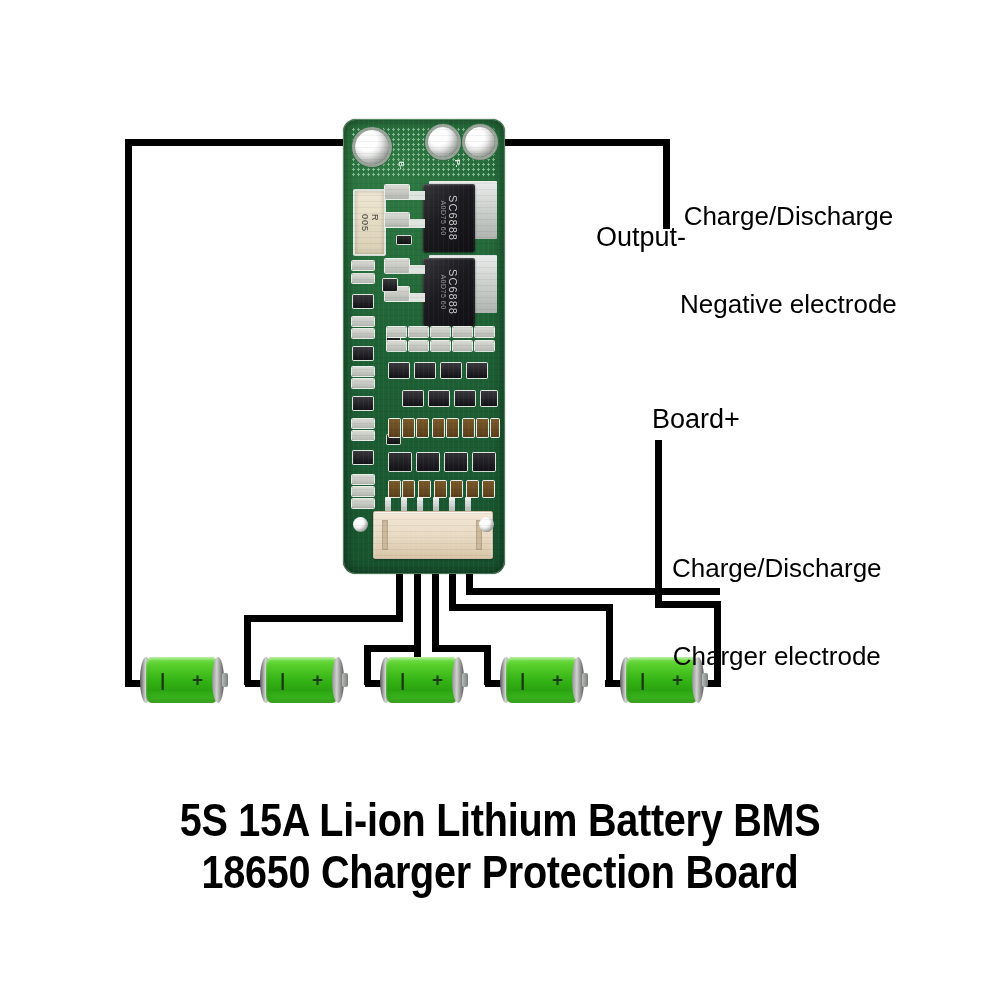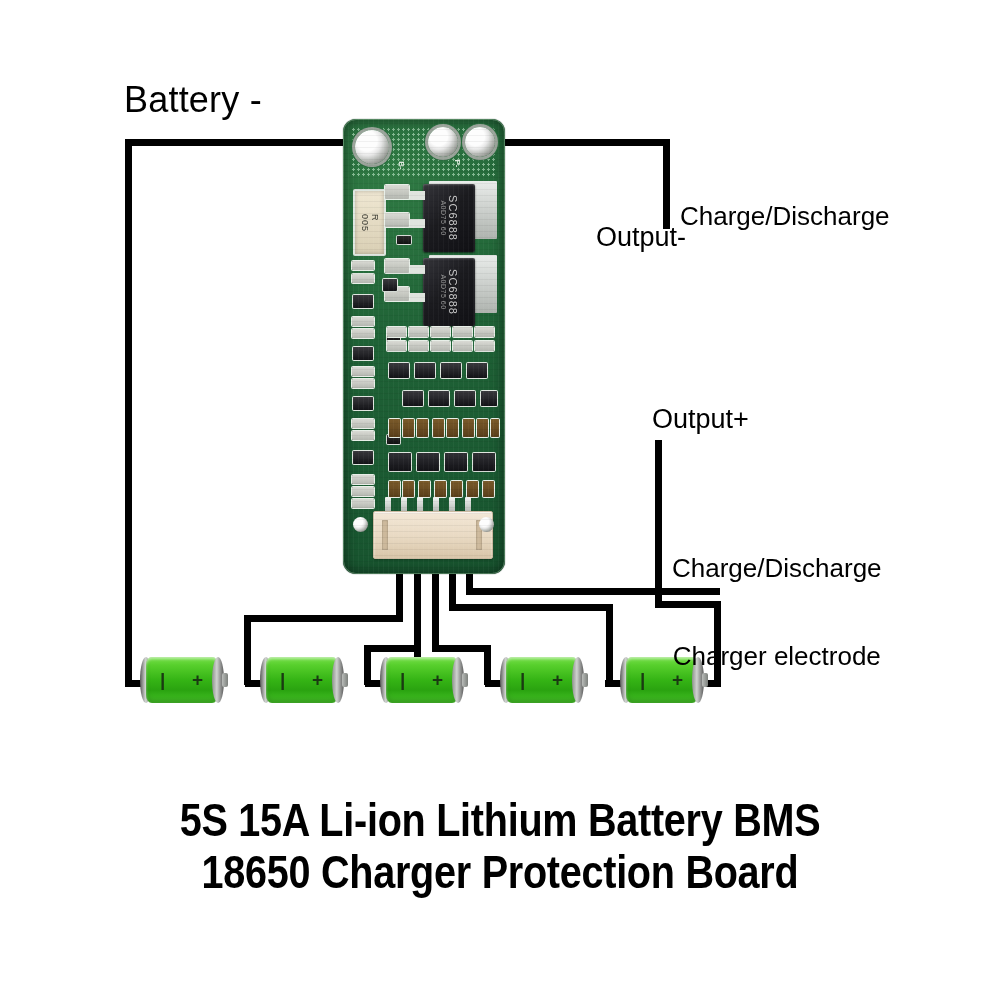--- a/index.html
+++ b/index.html
@@ -298,26 +298,26 @@
 
   <div class="cell" style="left:618px;top:657px;">
     <div class="capL"></div>
     <div class="body"></div>
     <div class="capR"></div>
     <div class="nub"></div>
     <div class="mn">|</div>
     <div class="pl">+</div>
   </div>
 
-  <div class="lbl lbl-battery-neg">Battery -</div>
   <div class="lbl lbl-output-neg">Output-</div>
-  <div class="lbl lbl-output-pos">Output+</div>
+  <div class="lbl lbl-output-pos">Board+</div>
 
   <div class="lbl lbl-cd-neg">
     <div>Charge/Discharge</div>
+    <div>Negative electrode</div>
   </div>
 
   <div class="lbl lbl-cd-pos">
     <div>Charge/Discharge</div>
     <div>Charger electrode</div>
   </div>
 
   <div class="title">
     <div>5S 15A Li-ion Lithium Battery BMS</div>
     <div>18650 Charger Protection Board</div>

